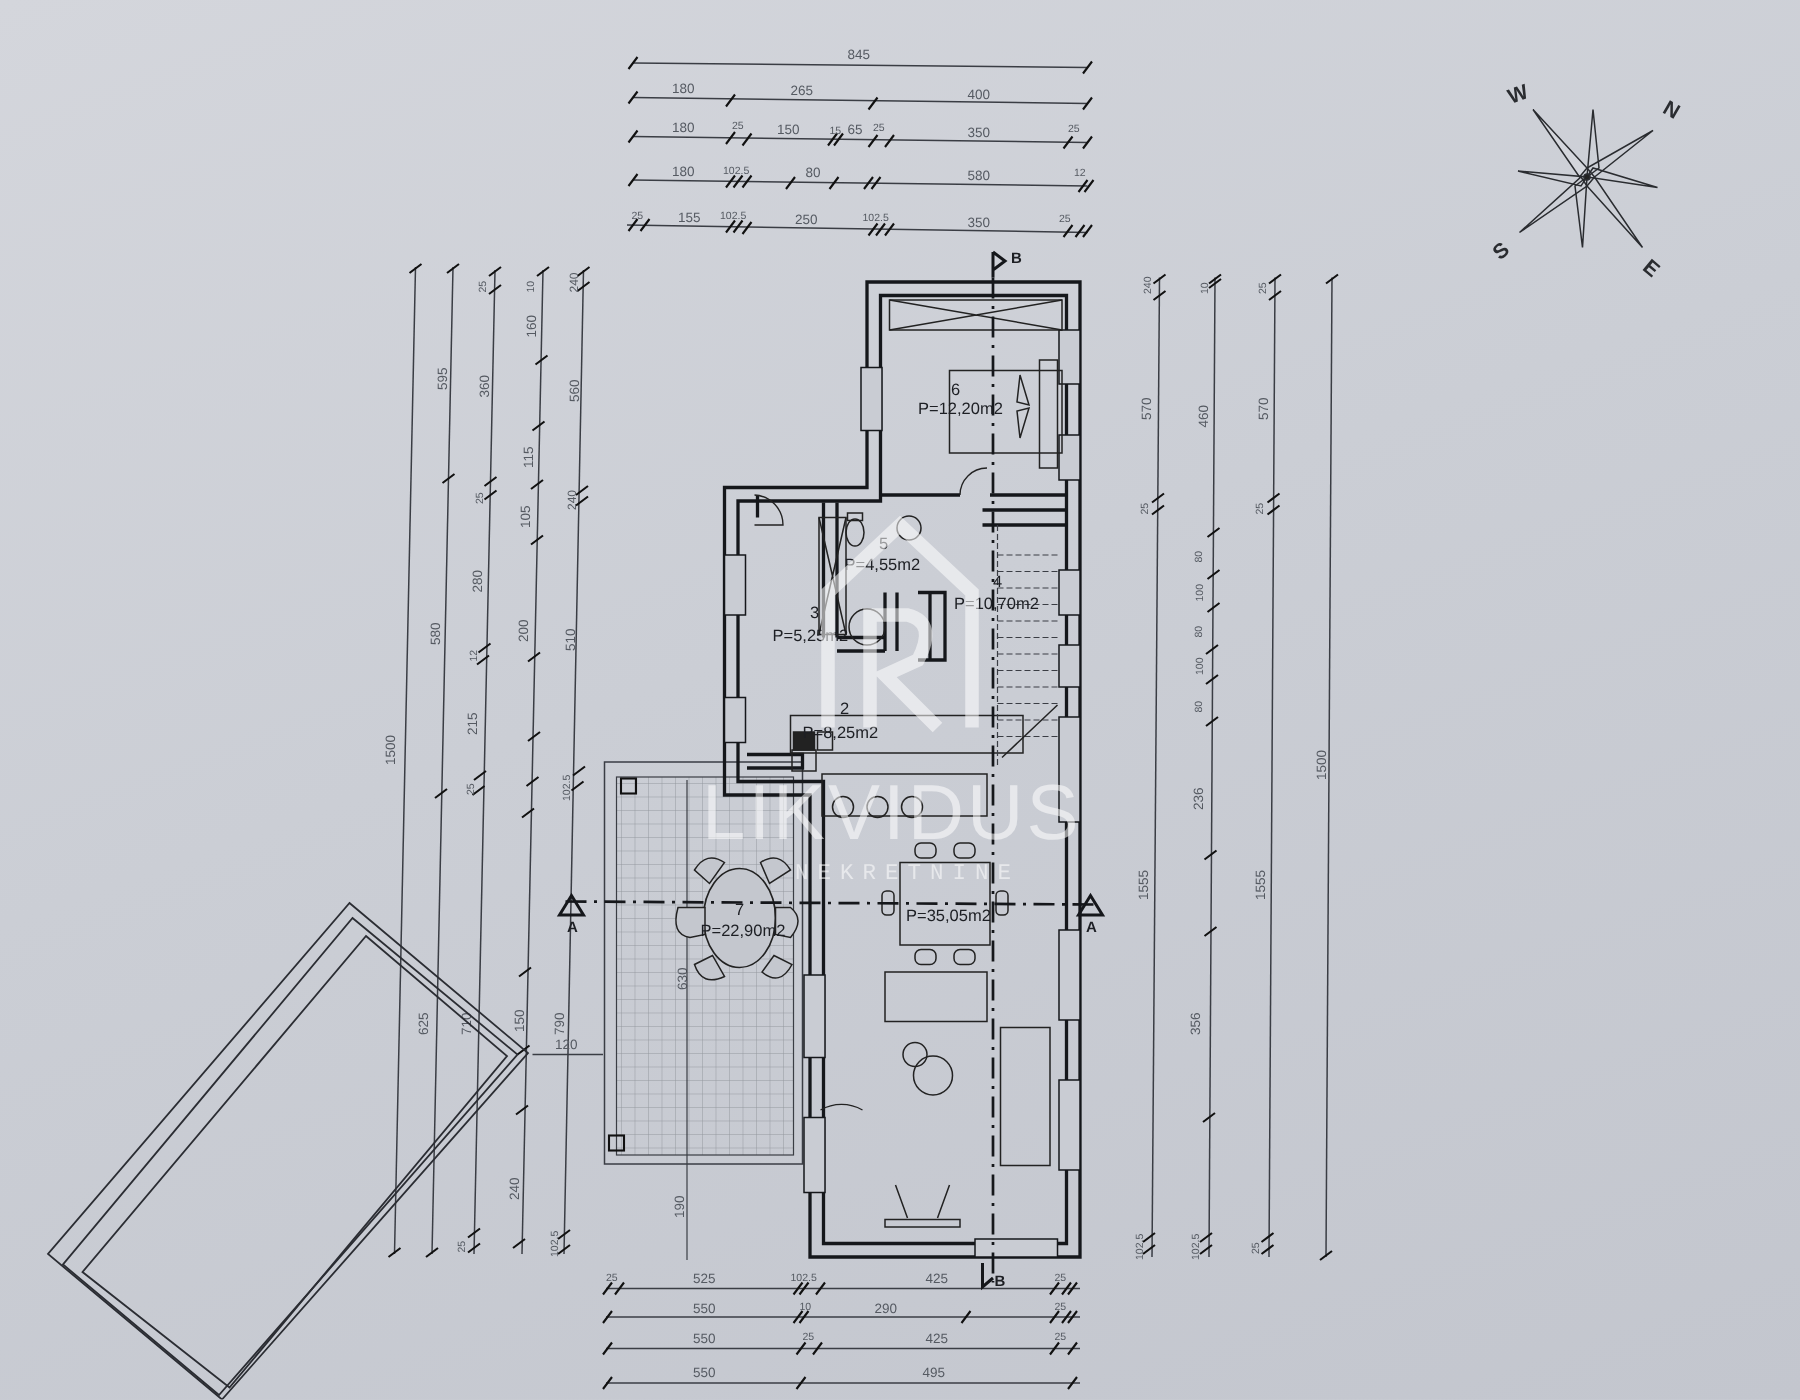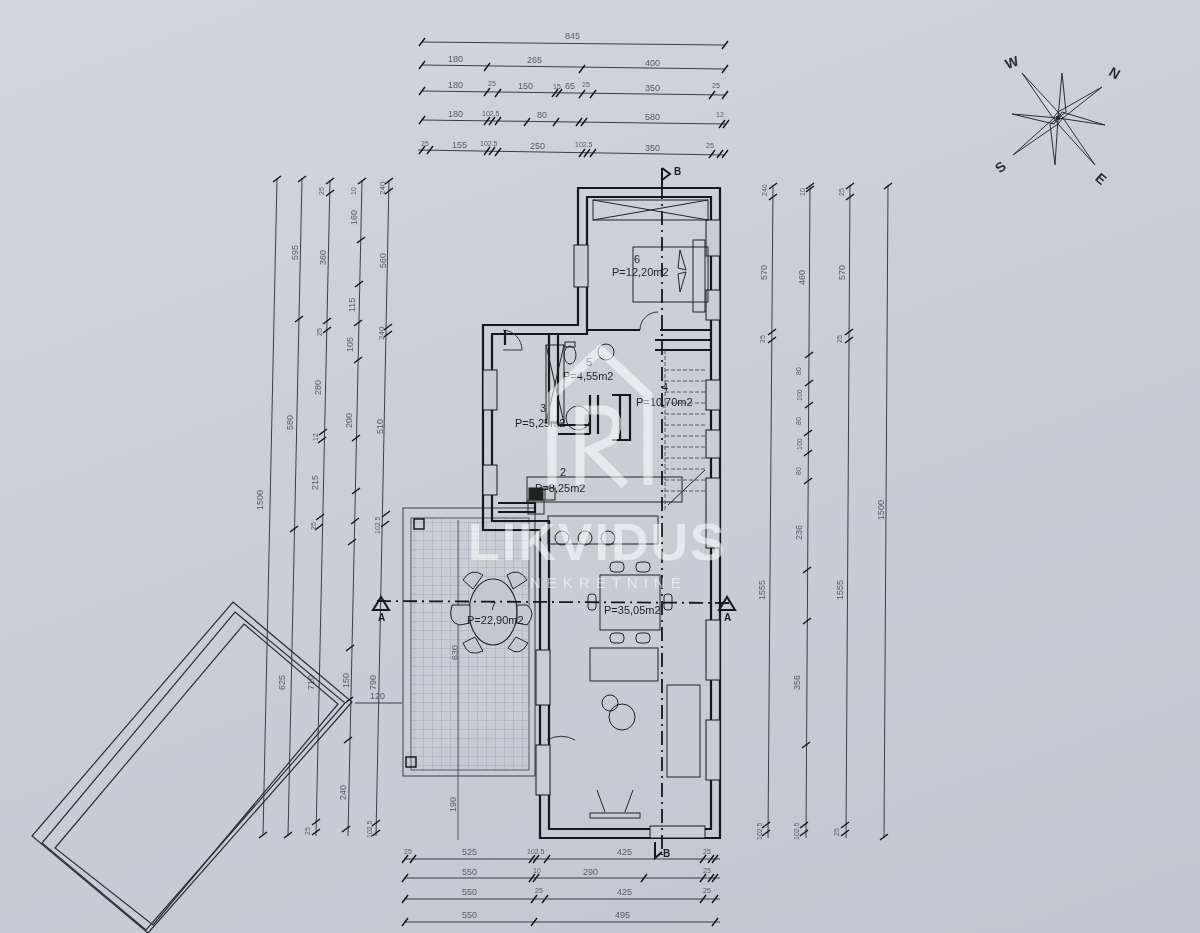--- a/index.html
+++ b/index.html
@@ -4,22 +4,22 @@
 <style>
   html,body{margin:0;padding:0;}
   body{width:1200px;height:933px;overflow:hidden;background:#c9ccd3;font-family:"Liberation Sans",sans-serif;position:relative;}
   .sheet{position:absolute;left:0;top:0;width:1200px;height:933px;background:linear-gradient(160deg,#d4d6dc 0%,#cbced5 45%,#c3c6ce 100%);}
   svg{position:absolute;left:0;top:0;}
   .dim-text{font-family:"Liberation Sans",sans-serif;font-size:9px;fill:#555a62;}
   .room-no{font-family:"Liberation Sans",sans-serif;font-size:11px;fill:#1d1f24;}
   .room-area{font-family:"Liberation Sans",sans-serif;font-size:11px;fill:#1d1f24;}
   .compass-letter{font-family:"Liberation Sans",sans-serif;font-size:14px;font-weight:bold;fill:#2a2c30;}
   .section-letter{font-family:"Liberation Sans",sans-serif;font-size:10px;font-weight:bold;fill:#1d1f24;}
-  .wm-main{position:absolute;left:468px;top:512px;font-family:"Liberation Sans",sans-serif;font-size:52px;letter-spacing:2px;color:rgba(255,255,255,0.55);font-weight:700;}
-  .wm-sub{position:absolute;left:530px;top:574px;font-family:Liberation Sans, sans-serif;font-size:15px;letter-spacing:6px;color:rgba(255,255,255,0.55);}
+  .wm-main{position:absolute;left:468px;top:512px;font-family:"Liberation Sans",sans-serif;font-size:52px;letter-spacing:2px;color:rgba(255,255,255,0.55);font-weight:400;}
+  .wm-sub{position:absolute;left:530px;top:574px;font-family:Liberation Mono, monospace;font-size:15px;letter-spacing:6px;color:rgba(255,255,255,0.55);}
 </style>
 </head>
 <body>
 
 <div class="sheet"></div>
 
 <svg width="1200" height="933" viewBox="0 0 1200 933" xmlns="http://www.w3.org/2000/svg">
   <defs>
     <pattern id="tiles" width="9" height="9" patternUnits="userSpaceOnUse">
       <rect width="9" height="9" fill="none"></rect>

